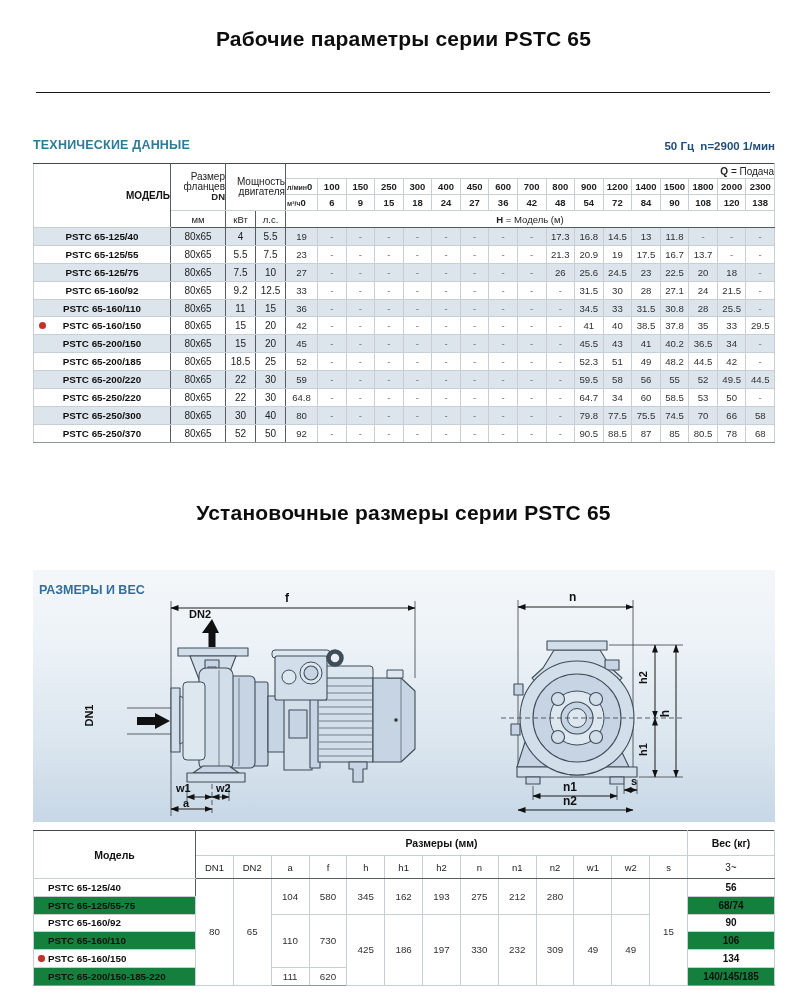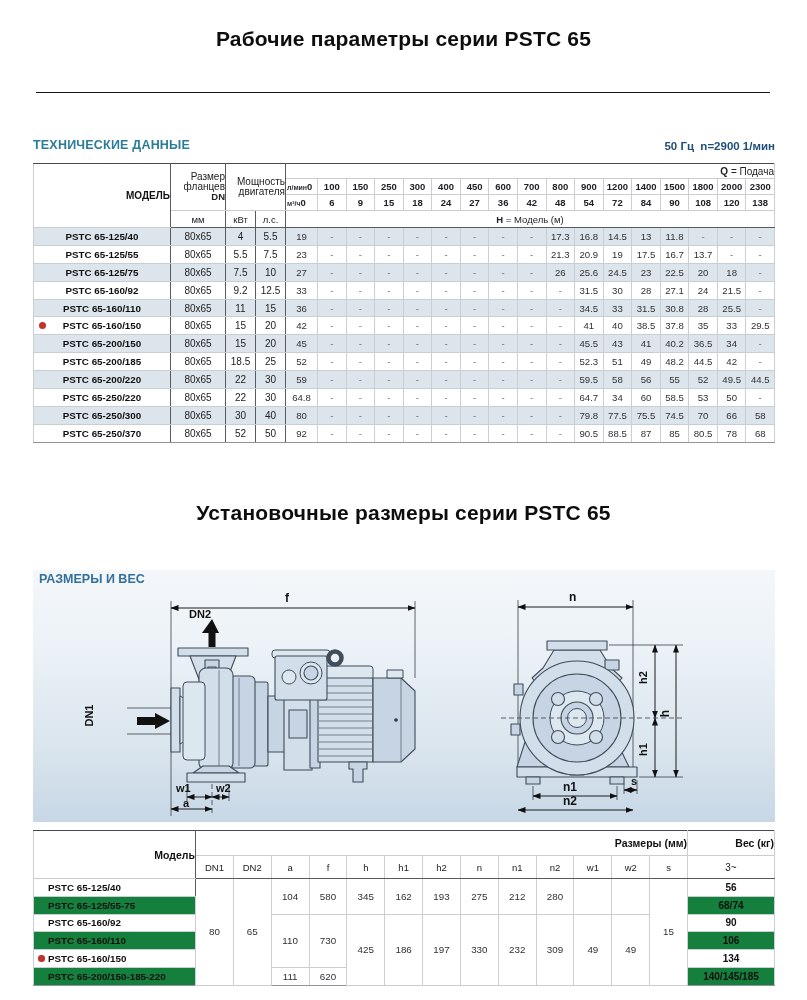--- a/index.html
+++ b/index.html
@@ -40,37 +40,37 @@
   #t1 tr.stripe td{background:#dce4ec;}
   #t1 td.model{font-weight:bold;color:#0f0f0f;font-size:9.8px;position:relative;}
   #t1 td.val{font-size:9.6px;color:#303030;}
   #t1 td.dash{color:#6a6f75;}
   .dot{position:absolute;left:5px;top:50%;margin-top:-3.5px;width:7px;height:7px;
        border-radius:50%;background:#c13229;}
 
   
   #panel{position:absolute;top:570px;left:33px;width:742px;height:252px;
          background:linear-gradient(180deg,#f4f7fa 0%,#ecf2f7 30%,#dae5ee 70%,#c7d7e6 100%);}
-  #sectionLabel{position:absolute;top:2px;left:6px;font-size:12.5px;font-weight:bold;color:#336f9b;}
+  #sectionLabel{position:absolute;top:13px;left:6px;font-size:12.5px;font-weight:bold;color:#336f9b;}
   #panel svg{position:absolute;left:0;top:0;}
   .dlabel{position:absolute;font-weight:bold;font-size:11px;color:#111;line-height:11px;}
   .dlabel.big{font-size:12px;}
   .rot{transform:rotate(-90deg);transform-origin:center center;width:24px;text-align:center;}
   .ln{stroke:#1c1c1c;stroke-width:1;fill:none;}
   .dim{marker-start:url(#ar);marker-end:url(#ar);}
   .ext{stroke:#3a3f44;stroke-width:.8;fill:none;}
   .cl{stroke:#4a4f55;stroke-width:.9;fill:none;stroke-dasharray:5 3;}
   .s1{fill:#d2deea;stroke:#3f4c59;stroke-width:1.1;stroke-linejoin:round;}
   .s2{fill:#c6d4e3;stroke:#3f4c59;stroke-width:1.1;stroke-linejoin:round;}
   .s3{fill:#dde7f0;stroke:#3f4c59;stroke-width:1;stroke-linejoin:round;}
   .fin{stroke:#5b6875;stroke-width:.8;}
 
   
   #t2{position:absolute;top:830px;left:33px;width:742px;font-size:10px;background:#fff;}
-  #t2 thead tr:first-child th{border-top:1.8px solid #45494e;text-align:right;}
+  #t2 thead tr:first-child th{border-top:1.8px solid #45494e;}
   #t2 thead tr:last-child th{border-bottom:1.3px solid #565b61;}
   #t2 .dkr{border-right:1.3px solid #565b61;}
   #t2 .dkl{border-left:1.3px solid #565b61;}
   .m2-h{font-weight:bold;font-size:10.5px;color:#111;}
   .dims-h{font-weight:bold;font-size:10.5px;height:24px;color:#111;}
   .w-h{font-weight:bold;font-size:10.5px;color:#111;}
   #t2 .dh{font-size:9.5px;height:22px;}
   .ws-h{font-size:10px;}
   #t2 tbody td{height:16.8px;}
   #t2 tbody tr:last-child td{border-bottom:1.2px solid #8f959b;}

